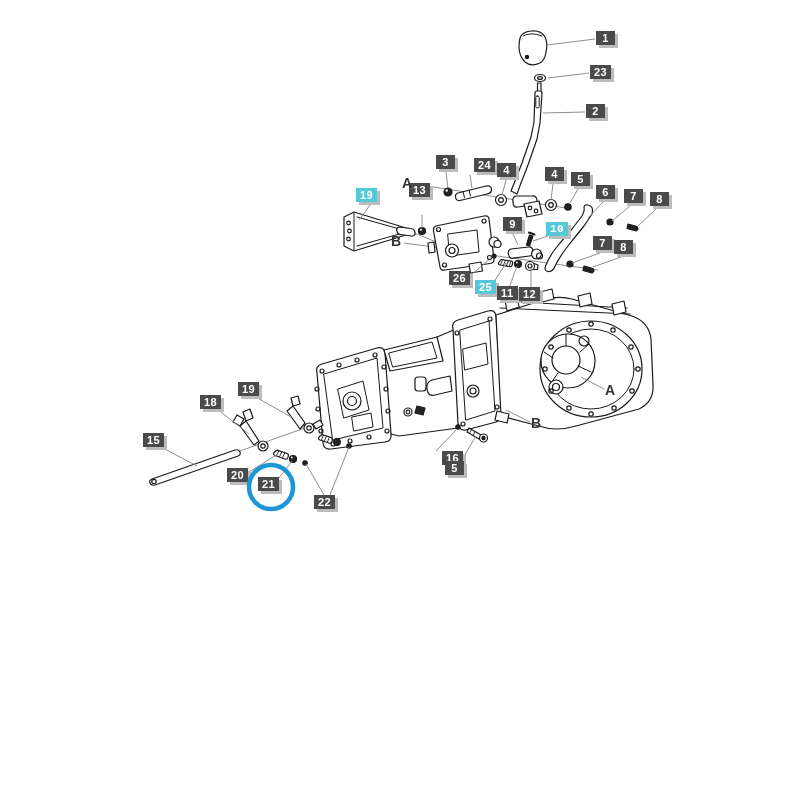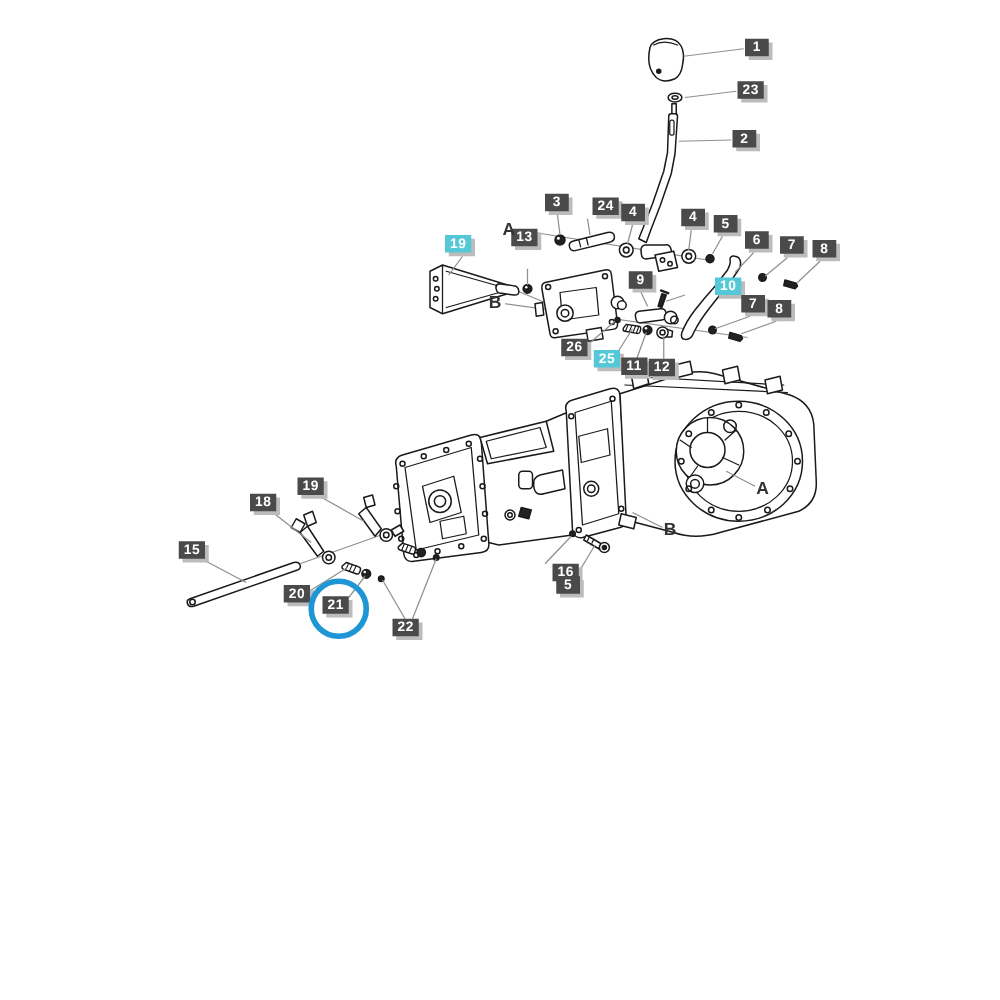--- a/index.html
+++ b/index.html
@@ -283,21 +283,21 @@
       <div class="part-label" style="left: 458px; top: 158px; margin-left: 16px;">24</div>
       <div class="part-label" style="left: 497px; top: 163px;">4</div>
       <div class="part-label" style="left: 545px; top: 167px;">4</div>
       <div class="part-label" style="left: 571px; top: 172px;">5</div>
       <div class="part-label" style="left: 596px; top: 185px;">6</div>
       <div class="part-label" style="left: 624px; top: 189px;">7</div>
       <div class="part-label" style="left: 650px; top: 192px;">8</div>
       <div class="part-label highlight" style="left: 356px; top: 188px;">19</div>
       <div class="part-label" style="left: 409px; top: 183px;">13</div>
       <div class="part-label" style="left: 503px; top: 217px;">9</div>
-      <div class="part-label highlight" style="left: 572px; top: 222px;">10</div>
+      <div class="part-label highlight" style="left: 546px; top: 222px; font-family: Liberation Mono, monospace;">10</div>
       <div class="part-label" style="left: 593px; top: 236px;">7</div>
       <div class="part-label" style="left: 614px; top: 240px;">8</div>
       <div class="part-label" style="left: 449px; top: 271px;">26</div>
       <div class="part-label highlight" style="left: 475px; top: 280px;">25</div>
       <div class="part-label" style="left: 497px; top: 286px;">11</div>
       <div class="part-label" style="left: 519px; top: 287px;">12</div>
       <div class="part-label" style="left: 238px; top: 382px;">19</div>
       <div class="part-label" style="left: 200px; top: 395px;">18</div>
       <div class="part-label" style="left: 143px; top: 433px;">15</div>
       <div class="part-label" style="left: 417px; top: 451px; margin-left: 25px;">16</div>

